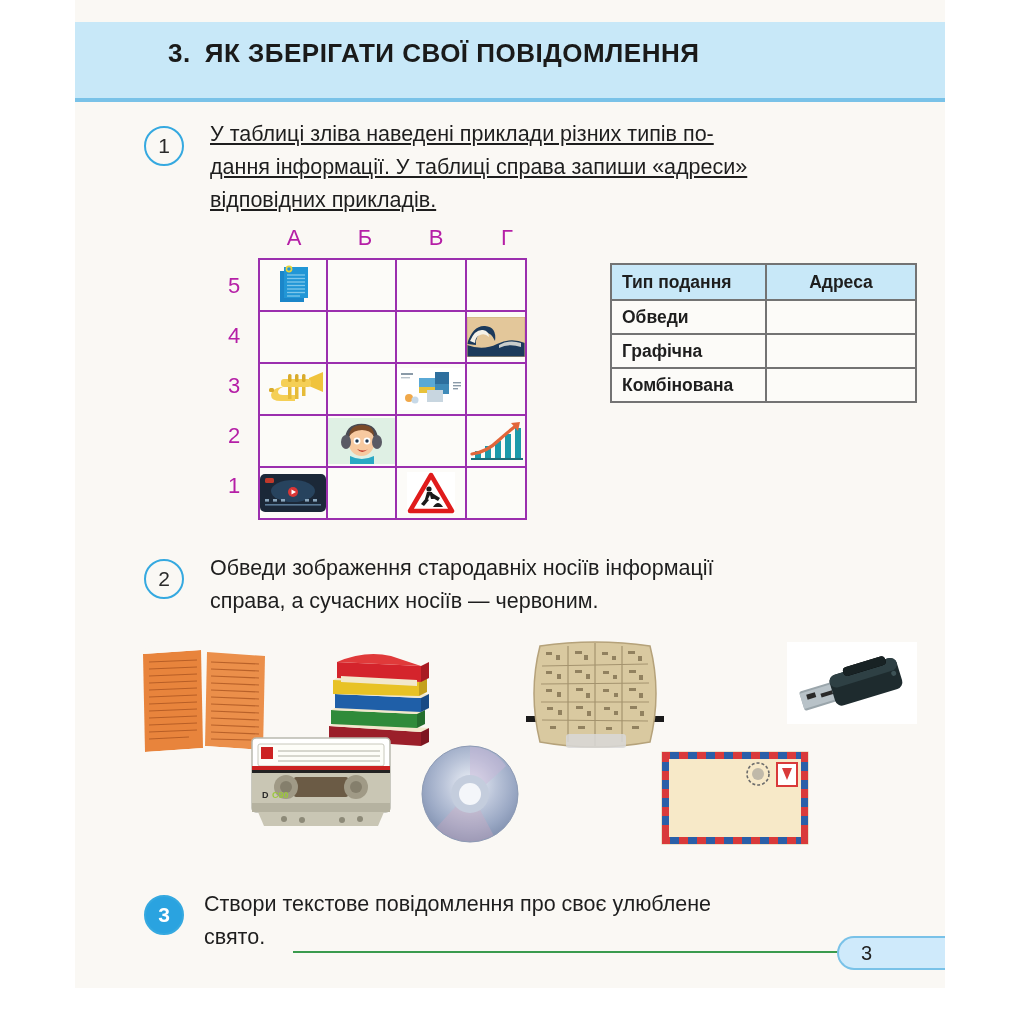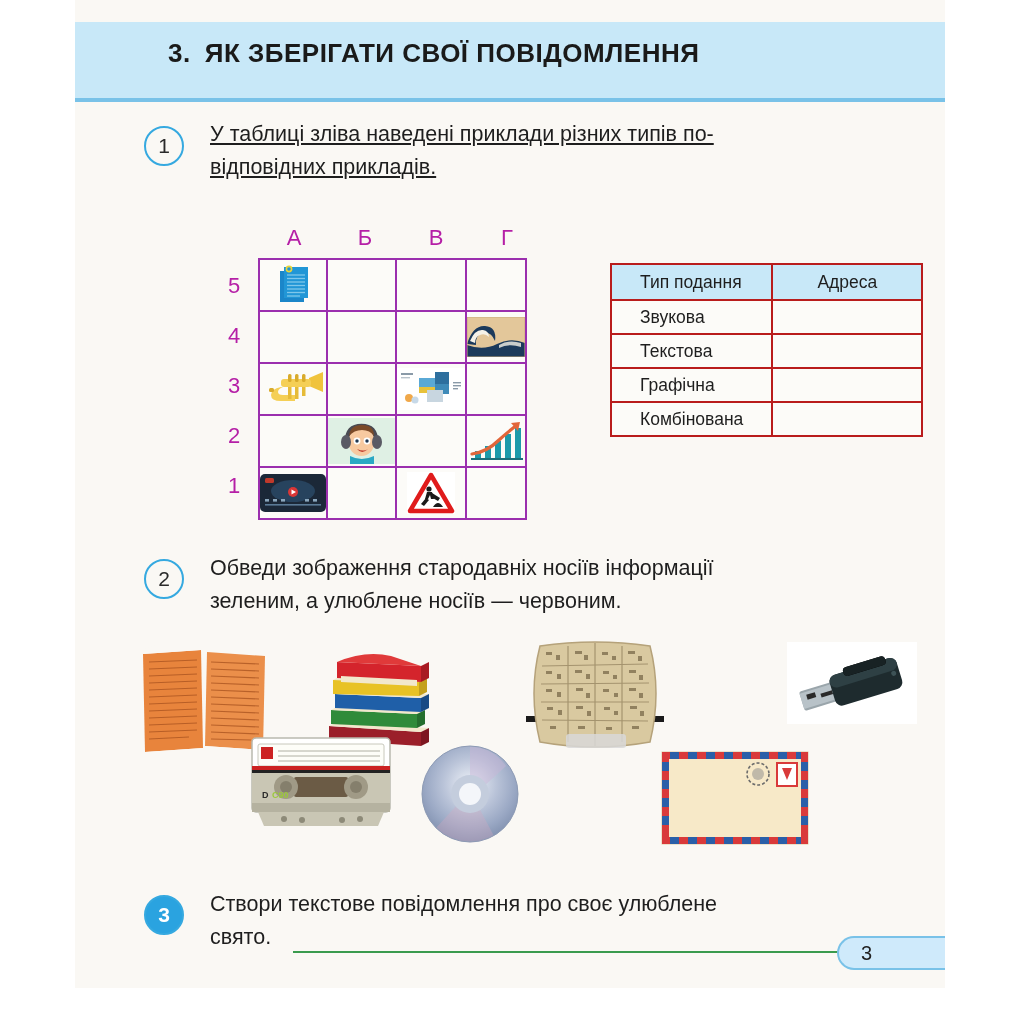--- a/index.html
+++ b/index.html
@@ -112,25 +112,25 @@
     background: #fcfbf8;
   }
   .cell-art { display: block; margin: 0 auto; }
   
   .rtable {
     position: absolute;
     left: 535px; top: 263px;
     border-collapse: collapse;
   }
   .rtable th, .rtable td {
-    border: 2px solid #b91c1c;
+    border: 2px solid #737373;
     height: 34px;
-    padding: 0 28px;
+    padding: 0 10px;
     font-size: 17.5px;
-    font-weight: normal;
+    font-weight: bold;
     color: #1e1e1e;
     background: #fcfbf8;
     box-sizing: border-box;
   }
   .rtable th {
     background: #c8e8f8;
     text-align: center;
     height: 36px;
   }
   .rtable .c-type { width: 155px; text-align: left; }
@@ -170,20 +170,21 @@
   <div class="header-band"></div>
   <div class="header-underline"></div>
   <div class="header-title">
     <span class="header-num">3.</span><span>ЯК ЗБЕРІГАТИ СВОЇ ПОВІДОМЛЕННЯ</span>
   </div>
 
   <div class="task" style="top:118px;">
     <div class="task-bullet bullet-outline" style="left:69px; top:8px;">1</div>
     <div class="task-text" style="left:135px; top:0px; width:697px;text-decoration:underline;">
       <div>У таблиці зліва наведені приклади різних типів по-</div>
+      <div>дання інформації. У таблиці справа запиши «адреси»</div>
       <div class="last-line">відповідних прикладів.</div>
     </div>
   </div>
 
   <div class="grid-wrap">
 
     <div class="col-head" style="left:70px;  top:0px;">А</div>
     <div class="col-head" style="left:141px; top:0px;">Б</div>
     <div class="col-head" style="left:212px; top:0px;">В</div>
     <div class="col-head" style="left:283px; top:0px;">Г</div>
@@ -346,43 +347,39 @@
       </table>
   </div>
 
   <table class="rtable">
     <tbody>
         <tr>
       <th class="c-type">Тип подання</th>
       <th class="c-addr">Адреса</th>
     </tr>
     <tr>
-      <td class="c-type">Звукова</td>
-      <td class="c-addr"></td>
-    </tr>
-    <tr>
-      <td class="c-type">Текстова</td>
+      <td class="c-type">Обведи</td>
       <td class="c-addr"></td>
     </tr>
     <tr>
       <td class="c-type">Графічна</td>
       <td class="c-addr"></td>
     </tr>
     <tr>
       <td class="c-type">Комбінована</td>
       <td class="c-addr"></td>
     </tr>
   </tbody>
     </table>
 
   <div class="task" style="top:552px;">
     <div class="task-bullet bullet-outline" style="left:69px; top:7px;">2</div>
     <div class="task-text" style="left:135px; top:0px; width:697px;">
       <div>Обведи зображення стародавніх носіїв інформації</div>
-      <div class="last-line">зеленим, а улюблене носіїв — червоним.</div>
+      <div class="last-line">справа, а сучасних носіїв — червоним.</div>
     </div>
   </div>
 
   <div class="gallery" style="top:632px;">
 
     <div class="media" style="left:64px; top:12px;">
       <svg width="130" height="118" viewBox="0 0 130 118">
         <path d="M4 10 L62 6 L64 104 L6 108 Z" fill="#e8843c"></path>
         <path d="M68 8 L126 12 L124 106 L66 102 Z" fill="#eb8f4a"></path>
         <g stroke="#a8521f" stroke-width="1.1" opacity="0.75">
@@ -608,21 +605,21 @@
         <circle cx="98" cy="24" r="11" fill="none" stroke="#6b6b6b" stroke-width="1.6" stroke-dasharray="3 2"></circle>
         <circle cx="98" cy="24" r="6" fill="#8a8a8a" opacity="0.5"></circle>
         <rect x="117" y="13" width="20" height="23" fill="#ffffff" stroke="#d93a3a" stroke-width="2"></rect>
         <path d="M122 18 L127 30 L132 18 Z" fill="#d93a3a"></path>
       </svg>
     </div>
   </div>
 
   <div class="task" style="top:888px;">
     <div class="task-bullet bullet-filled" style="left:69px; top:7px;">3</div>
-    <div class="task-text" style="left:135px; top:0px; width:697px;">
+    <div class="task-text" style="left:129px; top:0px; width:697px;">
       <div>Створи текстове повідомлення про своє улюблене</div>
       <div class="last-line">свято.</div>
     </div>
     <div class="answer-line" style="left:218px; top:63px; width:580px;"></div>
   </div>
 
   <div class="page-num">
     <span>3</span>
   </div>
 

